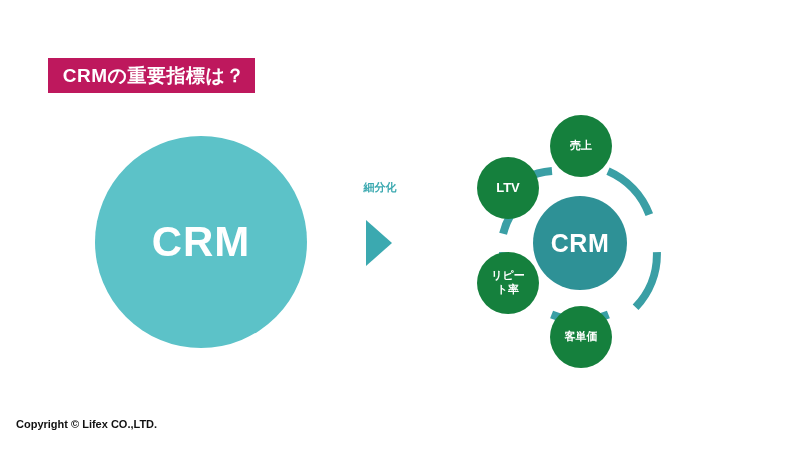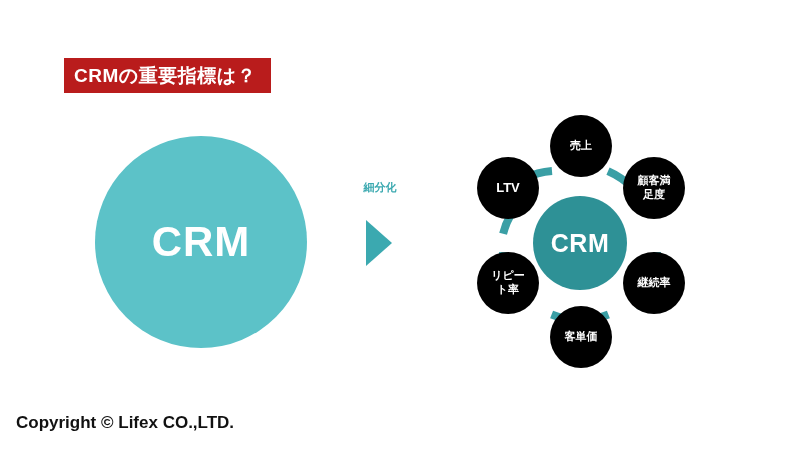--- a/index.html
+++ b/index.html
@@ -16,28 +16,28 @@
   }
   .slide {
     position: absolute;
     inset: 0;
     background: #ffffff;
   }
 
   
   .title-banner {
     position: absolute;
-    left: 64px;
+    left: 48px;
     top: 58px;
     width: 207px;
     height: 35px;
-    background: #b91c1c;
-    display: flex;
-    align-items: center;
-    justify-content: flex-start;
+    background: #be185d;
+    display: flex;
+    align-items: center;
+    justify-content: flex-end;
     box-sizing: border-box;
     padding: 0 10px;
   }
   .title-banner .title-text {
     color: #ffffff;
     font-size: 19px;
     font-weight: bold;
     letter-spacing: 0.5px;
     line-height: 1;
     white-space: nowrap;
@@ -126,21 +126,21 @@
   .center-circle .center-label {
     color: #ffffff;
     font-size: 25px;
     font-weight: bold;
     line-height: 1;
     letter-spacing: 0.5px;
   }
   .node {
     position: absolute;
     border-radius: 50%;
-    background: #000000;
+    background: #15803d;
     display: flex;
     align-items: center;
     justify-content: center;
     text-align: center;
     z-index: 4;
     box-sizing: border-box;
   }
   .node .node-label {
     color: #ffffff;
     font-size: 11px;
@@ -157,21 +157,21 @@
   .node.n-ltv .node-label { font-size: 13px; }
 
   
   .footer {
     position: absolute;
     left: 16px;
     bottom: 18px;
   }
   .footer .copyright-text {
     color: #111111;
-    font-size: 17px;
+    font-size: 11px;
     font-weight: bold;
     line-height: 1;
     white-space: nowrap;
   }
 </style>
 </head>
 <body>
 
 <div class="slide">
 
@@ -203,28 +203,21 @@
     </svg>
 
     <div class="center-circle">
       <span class="center-label">CRM</span>
     </div>
 
     <div class="node n-sales">
       <span class="node-label">売上</span>
     </div>
 
-    <div class="node n-csat">
-      <span class="node-label">顧客満
-足度</span>
-    </div>
-
-    <div class="node n-retention">
-      <span class="node-label">継続率</span>
-    </div>
+
 
     <div class="node n-repeat">
       <span class="node-label">リピー
 ト率</span>
     </div>
 
     <div class="node n-aov">
       <span class="node-label">客単価</span>
     </div>
 

